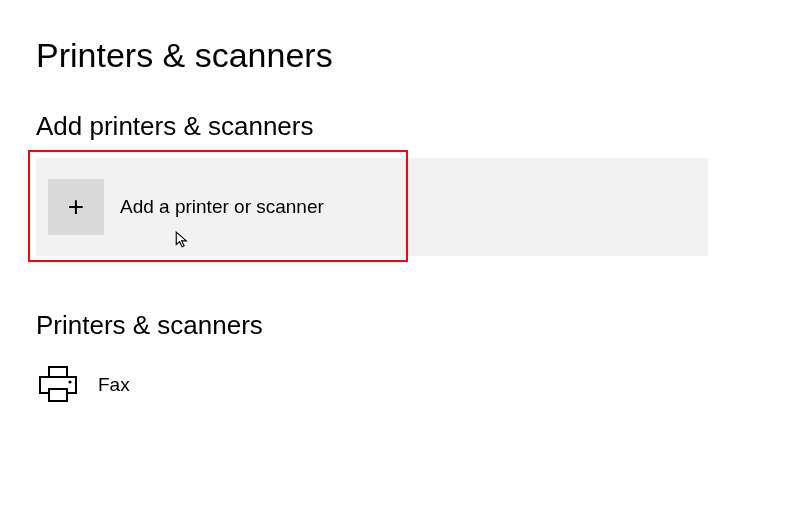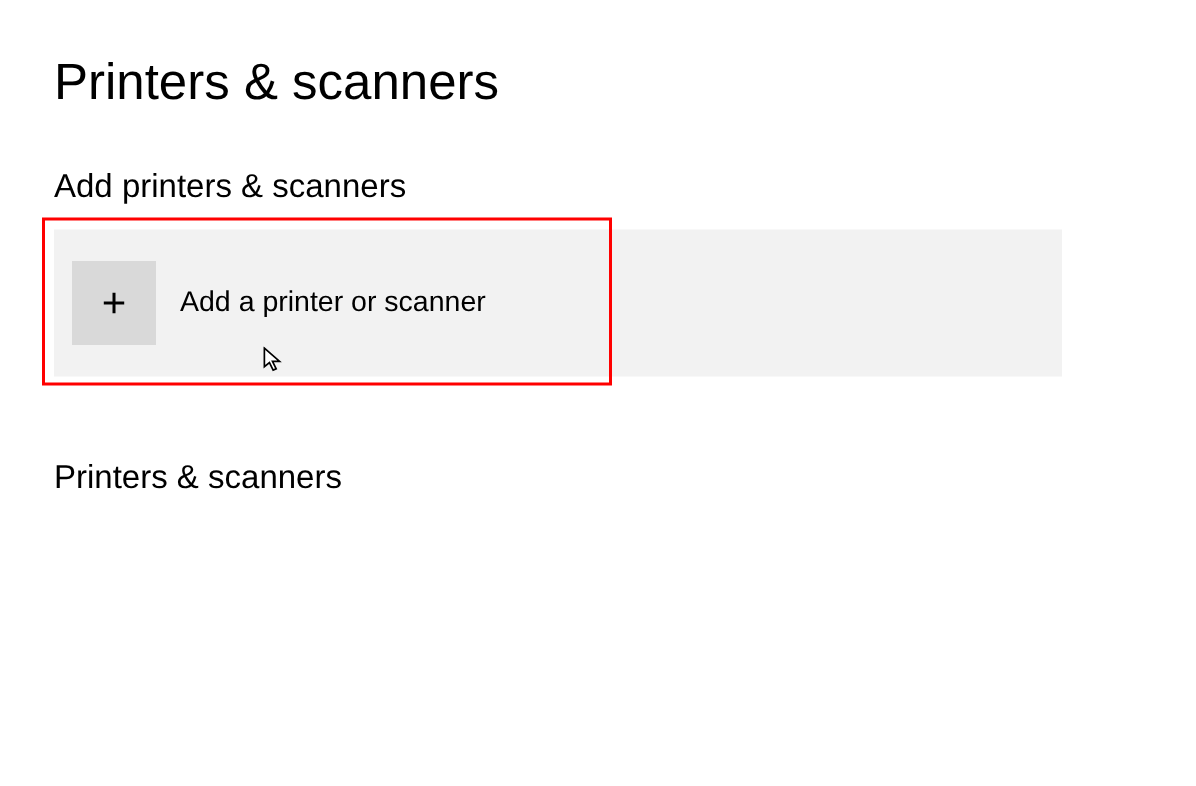--- a/index.html
+++ b/index.html
@@ -15,21 +15,21 @@
       padding: 36px 0 0 36px;
       position: relative;
     }
     .page-title {
       font-size: 34px;
       font-weight: 350;
       color: #000000;
       margin-bottom: 36px;
     }
     .section-title {
-      font-size: 22px;
+      font-size: 26px;
       font-weight: 400;
       color: #000000;
       margin-bottom: 16px;
     }
     .add-row {
       display: flex;
       align-items: center;
       background: #f2f2f2;
       width: 672px;
       height: 98px;
@@ -112,16 +112,27 @@
   <div class="highlight-rect" style="left:-8px; top:-8px; width:380px; height:112px;"></div>
 </div>
 
 <svg class="cursor" viewBox="0 0 16 16">
   <path d="M2 1 L2 12 L5 9.5 L7.2 14 L9 13.2 L6.8 8.8 L11 8.8 Z" fill="#ffffff" stroke="#000000" stroke-width="1"></path>
 </svg>
 
 <div class="list-section">
   <h2 class="section-title">Printers &amp; scanners</h2>
 
+  <div class="device-item" style="margin-top:8px;">
+    <div class="device-icon-wrap">
+      <svg width="44" height="40" viewBox="0 0 44 40">
+        <rect x="13" y="2" width="18" height="10" fill="none" stroke="#000" stroke-width="2"></rect>
+        <rect x="4" y="12" width="36" height="16" fill="none" stroke="#000" stroke-width="2"></rect>
+        <rect x="13" y="24" width="18" height="12" fill="#fff" stroke="#000" stroke-width="2"></rect>
+        <circle cx="34" cy="17" r="1.6" fill="#000"></circle>
+      </svg>
+    </div>
+    <span class="device-label">Fax</span>
+  </div>
 
   <div class="gap-devices"></div>
 
 </div>
 
 </body></html>

